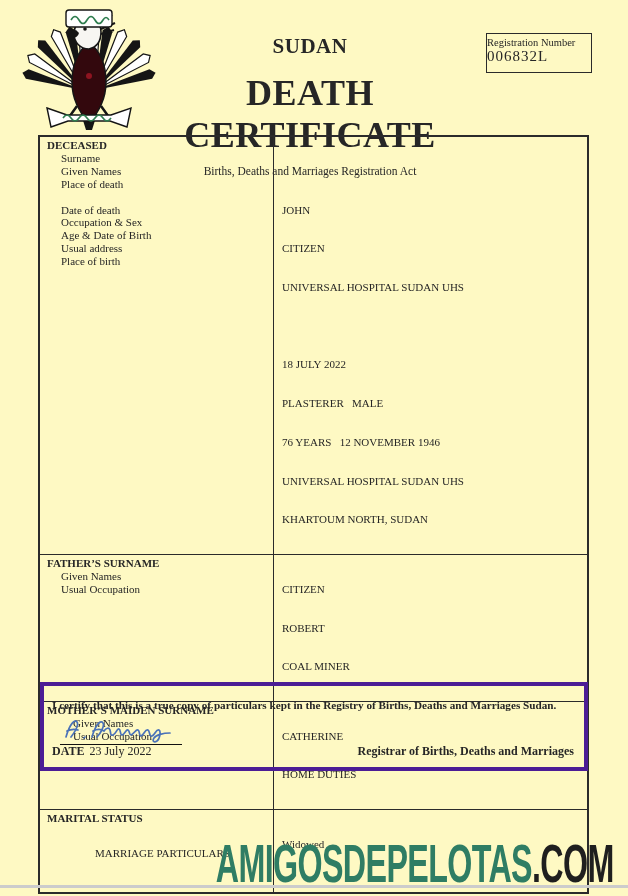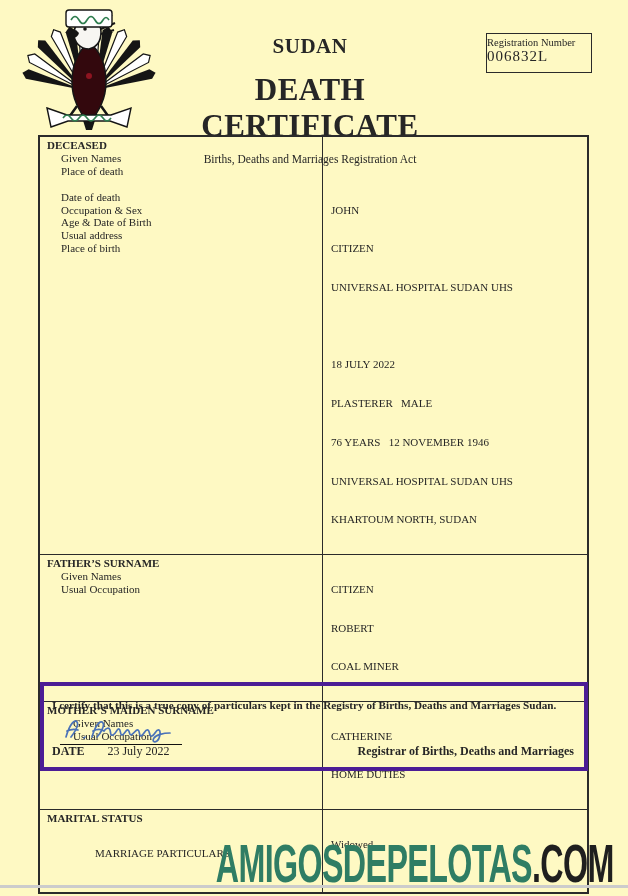--- a/index.html
+++ b/index.html
@@ -6,36 +6,36 @@
   html,body { background:#ffffff; }
   .page {
     position:relative; width:628px; height:896px; background:#fef9c3;
     font-family:"Liberation Serif", serif; color:#262626; overflow:hidden;
   }
   .b { font-weight:bold; }
   
   .emblem { position:absolute; left:18px; top:4px; width:142px; height:128px; }
   .titles { position:absolute; left:150px; top:34px; width:320px; text-align:center; }
   .country { font-size:21px; font-weight:bold; letter-spacing:0.5px; }
-  .doc-title { font-size:31px; font-weight:bold; margin-top:13px; letter-spacing:0.5px; }
+  .doc-title { font-size:36px; font-weight:bold; margin-top:13px; letter-spacing:0.5px; }
   .act { font-size:11.5px; margin-top:9px; }
   .regbox {
     position:absolute; left:486px; top:33px; width:106px; height:40px;
     border:1.5px solid #2b2b2b; text-align:left; padding-top:3px;
   }
   .regbox .lbl { font-size:10.5px; }
   .regbox .num { font-size:15px; letter-spacing:1px; }
   
   .cert-table {
     position:absolute; left:38px; top:135px; width:551px;
     border:2px solid #2b2b2b; font-size:11px; line-height:12.9px;
   }
   .row { display:flex; border-bottom:1px solid #2b2b2b; }
   .row:last-child { border-bottom:none; }
-  .cl { width:283px; border-right:1px solid #2b2b2b; padding:2px 4px 2px 7px; }
+  .cl { width:234px; border-right:1px solid #2b2b2b; padding:2px 4px 2px 7px; }
   .cr { flex:1; padding:2px 6px 2px 8px; white-space:pre-wrap; }
   .ln { min-height:12.9px; }
   .ind1 { padding-left:14px; }
   .ind2 { padding-left:26px; }
   .r-deceased  { min-height:129px; }
   .r-father    { min-height:40px; }
   .r-mother    { min-height:41px; }
   .r-marital   { min-height:46px; }
   .marriage-part { padding-left:48px; margin-top:22px; }
   
@@ -43,21 +43,21 @@
     position:absolute; left:40px; top:682px; width:548px; height:89px;
     border:4px solid #4c1d95;
   }
   .certify .stmt { font-size:11.2px; font-weight:bold; margin:13px 6px 0 8px; }
   .sigwrap { margin:4px 0 0 16px; width:136px; }
   .sig-line { width:122px; border-bottom:1.6px solid #111; margin-top:-3px; }
   .cert-bottom {
     position:absolute; left:8px; right:10px; bottom:8px;
     display:flex; justify-content:space-between; font-size:12px;
   }
-  .date-val { font-weight:normal; margin-left:20px; }
+  .date-val { font-weight:normal; margin-left:2px; }
   
   .logo {
     position:absolute; top:836px; right:14px; white-space:nowrap;
     font-family:"Liberation Sans", sans-serif; font-weight:bold;
     font-size:52px; line-height:1; letter-spacing:-1px;
     transform:scale(0.62,1.04); transform-origin:100% 0;
   }
   .logo .g { color:#2f7d64; }
   .logo .k { color:#1f1f1f; }
   .bottom-rule { position:absolute; left:0; right:0; top:885px; height:3px; background:#cccccc; }
@@ -144,20 +144,21 @@
   <div class="regbox">
     <div class="lbl">Registration Number</div>
     <div class="num">006832L</div>
   </div>
 
   <div class="cert-table">
 
     <div class="row r-deceased">
       <div class="cl">
         <div class="ln b">DECEASED</div>
+        <div class="ln ind1">Surname</div>
         <div class="ln ind1">Given Names</div>
         <div class="ln ind1">Place of death</div>
         <div class="ln"></div>
         <div class="ln ind1">Date of death</div>
         <div class="ln ind1">Occupation &amp; Sex</div>
         <div class="ln ind1">Age &amp; Date of Birth</div>
         <div class="ln ind1">Usual address</div>
         <div class="ln ind1">Place of birth</div>
       </div>
       <div class="cr">

